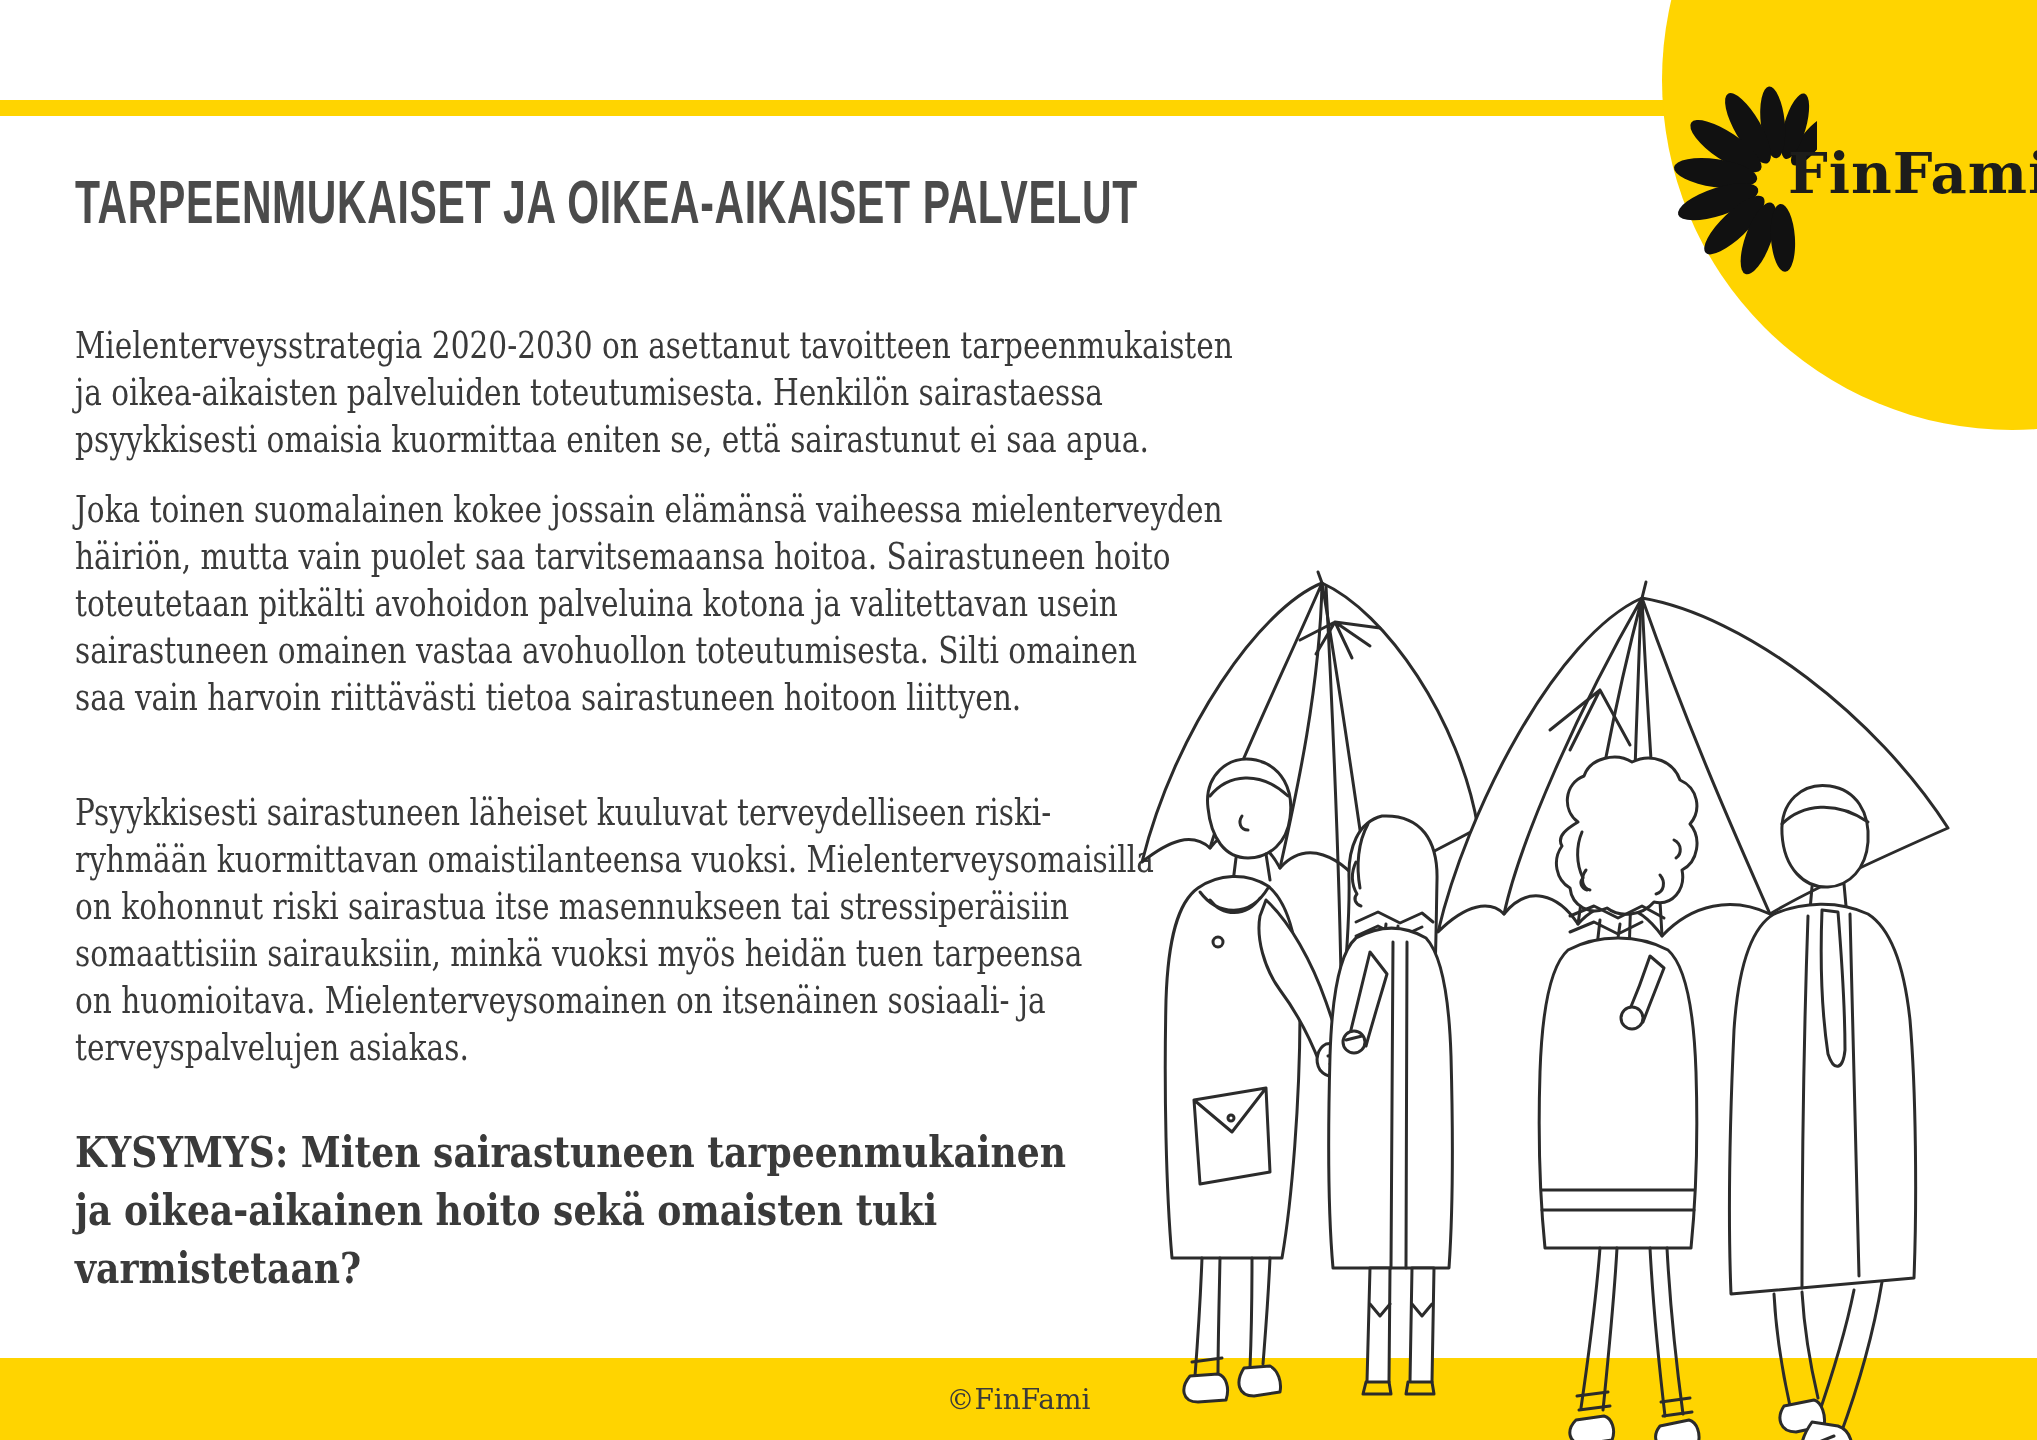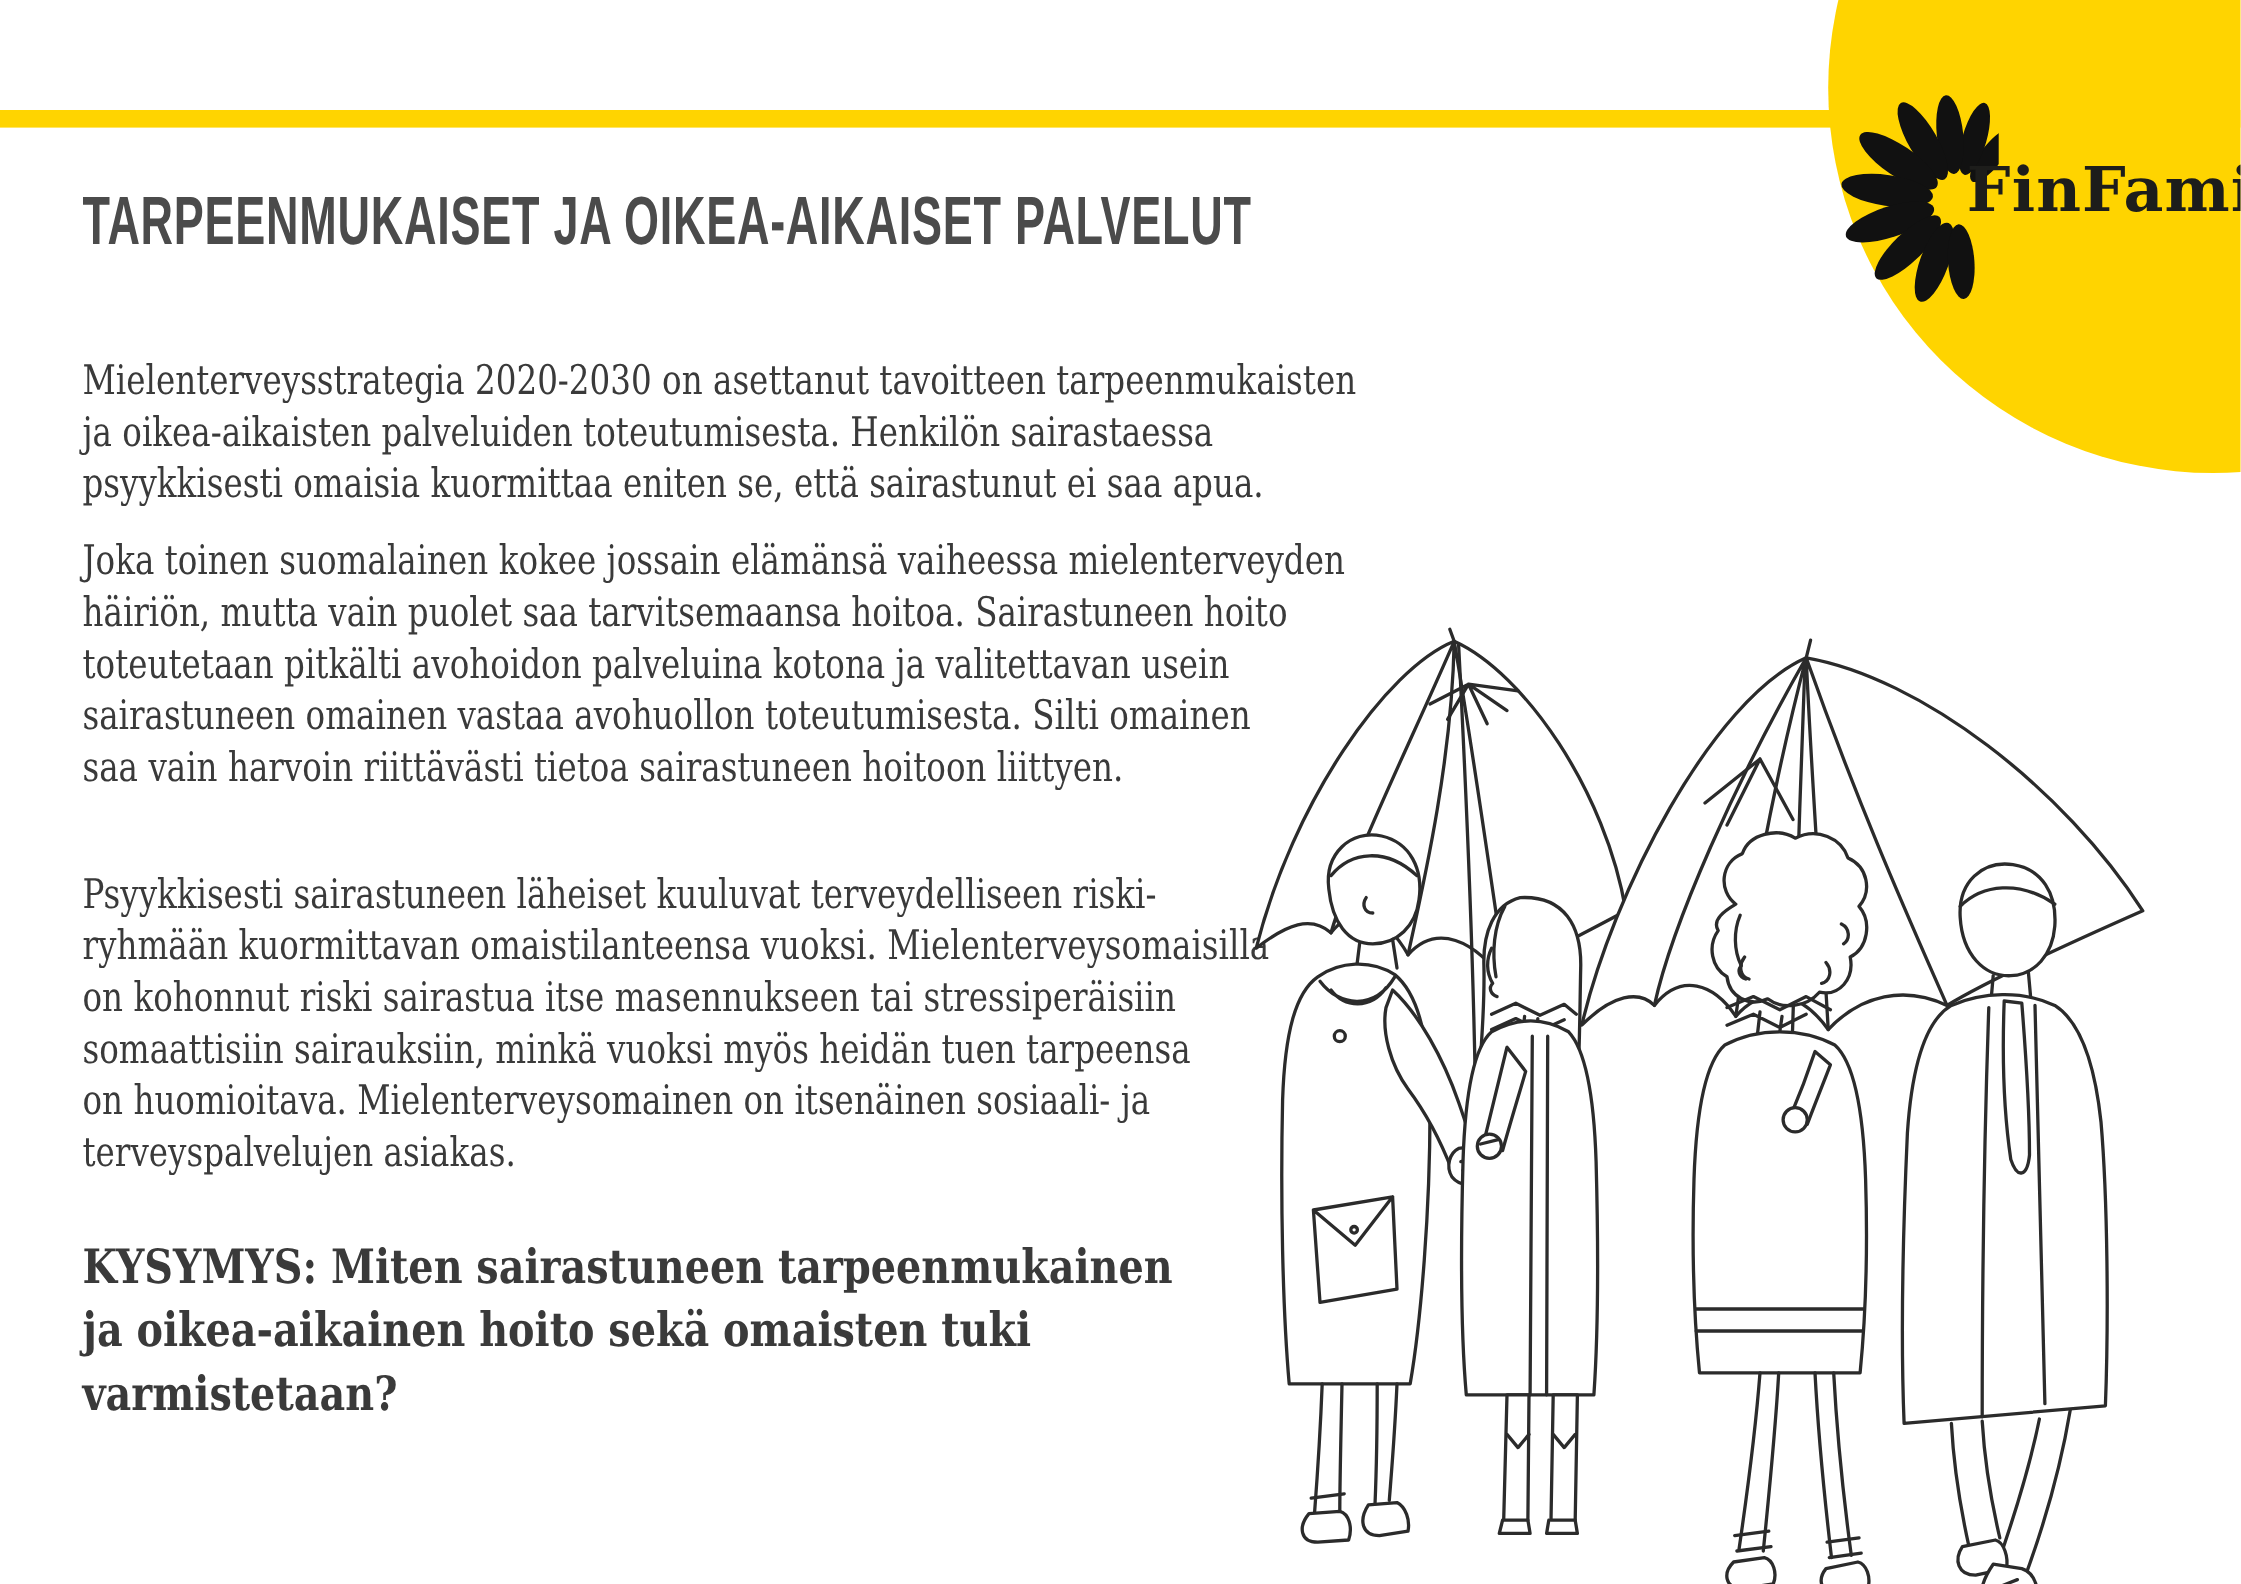--- a/index.html
+++ b/index.html
@@ -182,14 +182,17 @@
         <path d="M678,346 C674,460 672,590 672,718 M720,344 C724,460 727,580 729,706"></path>
         <path fill="#fff" d="M692,340 C690,392 692,444 698,484 C704,502 713,500 715,480 C715,440 712,392 708,342 Z"></path>
         <path d="M644,724 C646,762 652,800 660,836 M672,722 C674,756 680,794 688,828 M724,720 C716,760 702,806 686,852 M752,712 C744,760 730,812 710,866"></path>
         <path fill="#fff" d="M654,836 C646,848 650,862 666,862 L694,856 C696,846 692,832 684,830 Z"></path>
         <path fill="#fff" d="M682,852 C668,872 666,894 684,900 L718,888 C726,876 720,860 708,856 Z"></path>
         <path d="M684,874 L704,866 M688,884 L708,876"></path>
       </g>
     </g>
   </svg>
 
+  <div class="footer">
+    <span>©FinFami</span>
+  </div>
 
 </div>
 
 </body></html>

